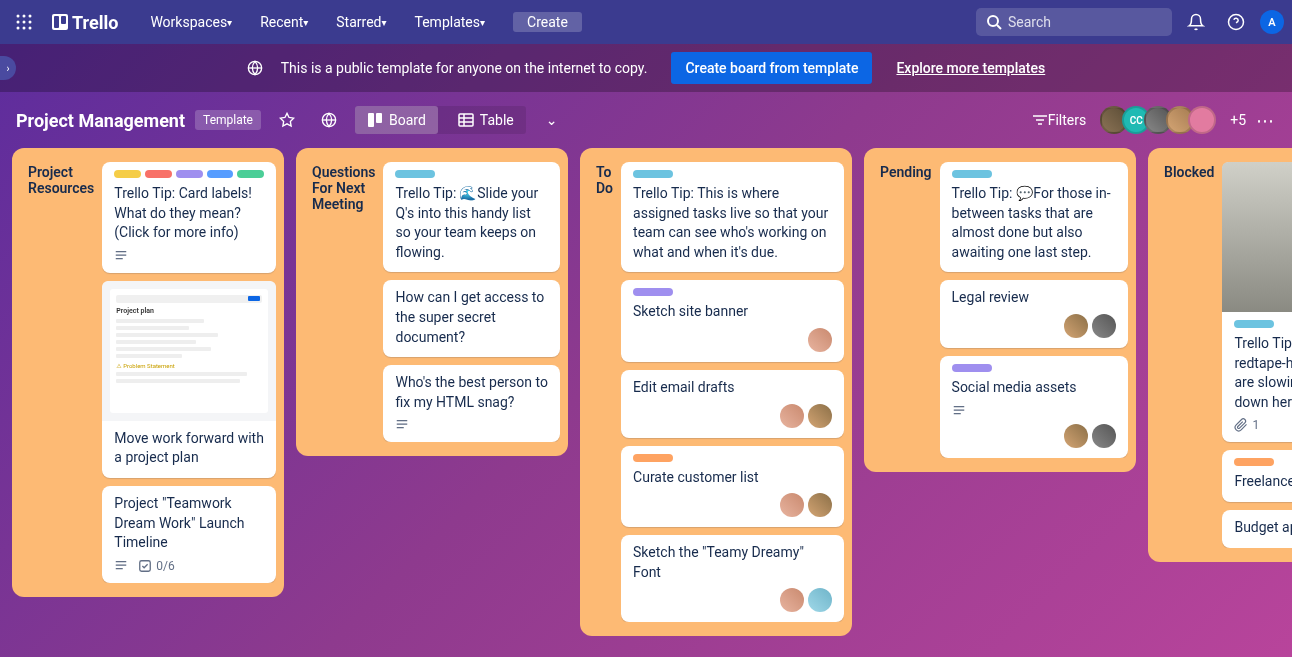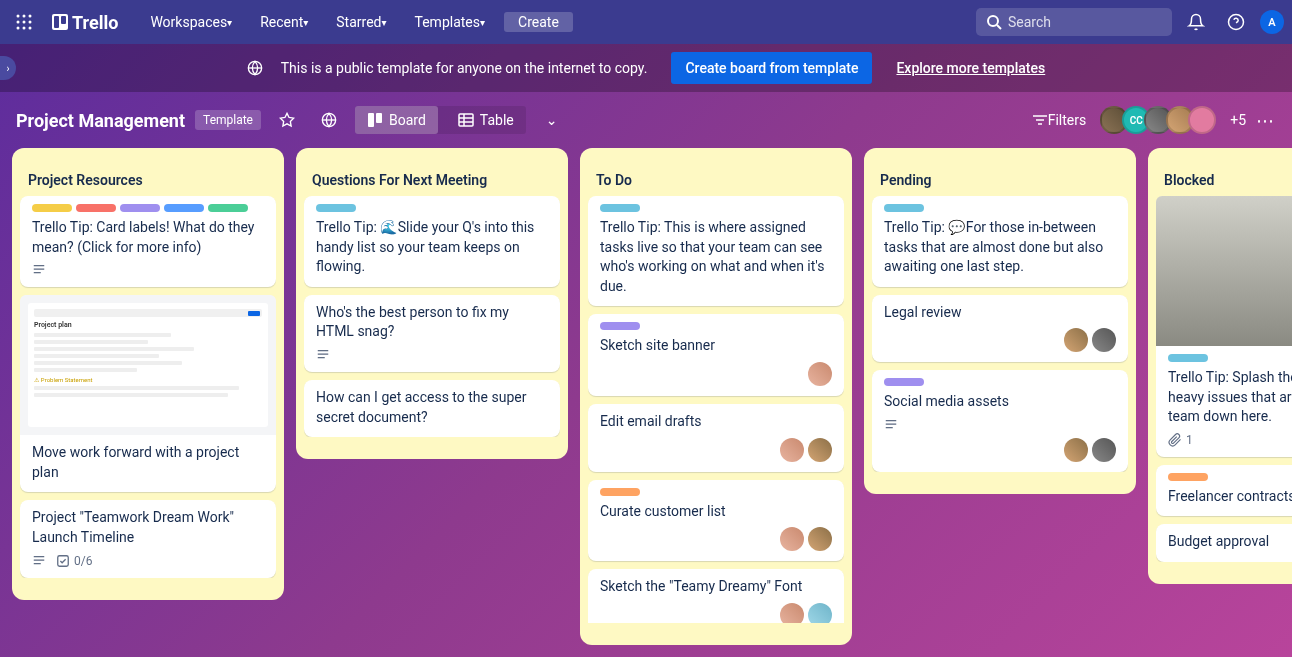--- a/index.html
+++ b/index.html
@@ -10,21 +10,21 @@
 .nav-left { display: flex; align-items: center; gap: 4px; }
 .apps-icon { width: 32px; height: 32px; display: flex; align-items: center; justify-content: center; cursor: pointer; }
 .logo { display: flex; align-items: center; gap: 4px; font-weight: 700; font-size: 18px; padding: 0 8px; }
 .logo-icon { width: 16px; height: 16px; background: #fff; border-radius: 2px; position: relative; }
 .logo-icon::before, .logo-icon::after { content: ''; position: absolute; background: #3b3b8f; border-radius: 1px; width: 5px; top: 2px; }
 .logo-icon::before { left: 2px; height: 12px; }
 .logo-icon::after { right: 2px; height: 8px; }
 .nav-menu { display: flex; align-items: center; gap: 4px; margin-left: 8px; }
 .nav-item { padding: 6px 12px; color: #fff; font-size: 14px; display: flex; align-items: center; cursor: pointer; border-radius: 3px; }
 .chevron { font-size: 10px; }
-.create-btn { background: rgba(255,255,255,0.2); border: none; color: #fff; padding: 2px 14px; border-radius: 3px; font-size: 14px; cursor: pointer; margin-left: 3px; }
+.create-btn { background: rgba(255,255,255,0.2); border: none; color: #fff; padding: 2px 14px; border-radius: 3px; font-size: 14px; cursor: pointer; margin-left: 12px; }
 .nav-right { margin-left: auto; display: flex; align-items: center; gap: 8px; }
 .search-box { background: rgba(255,255,255,0.15); border: none; border-radius: 5px; padding: 6px 10px 6px 32px; color: #fff; width: 196px; font-size: 14px; position: relative; }
 .search-wrap { position: relative; }
 .search-wrap .search-icon { position: absolute; left: 10px; top: 50%; transform: translateY(-50%); color: #fff; font-size: 14px; }
 .search-box::placeholder { color: rgba(255,255,255,0.8); }
 .nav-icon { width: 32px; height: 32px; display: flex; align-items: center; justify-content: center; color: #fff; cursor: pointer; border-radius: 3px; }
 .avatar-sm { width: 24px; height: 24px; border-radius: 50%; background: #0c66e4; color: #fff; display: flex; align-items: center; justify-content: center; font-size: 11px; font-weight: 600; }
 
 
 .banner { height: 48px; background: rgba(0,0,0,0.25); display: flex; align-items: center; justify-content: center; gap: 24px; color: #fff; font-size: 14px; position: relative; }
@@ -48,21 +48,21 @@
 .member.teal { background: #1fbab3; color: #fff; display: flex; align-items: center; justify-content: center; font-size: 10px; font-weight: 600; }
 .member.photo1 { background: linear-gradient(45deg, #8b7355, #5d4e37); }
 .member.photo2 { background: linear-gradient(45deg, #888, #555); }
 .member.photo3 { background: linear-gradient(45deg, #d4a574, #a67c52); }
 .member.photo4 { background: #e27ba0; }
 .more-members { font-size: 14px; margin-left: 4px; }
 .bh-menu { font-size: 18px; letter-spacing: 2px; cursor: pointer; }
 
 
 .board { display: flex; gap: 12px; padding: 0 12px 12px 12px; height: calc(100% - 148px); overflow-x: auto; align-items: flex-start; }
-.list { background: #fef9c3; border-radius: 12px; width: 272px; flex-shrink: 0; padding: 22px 8px; max-height: 100%; display: flex; flex-direction: column; }
+.list { background: #fdba74; border-radius: 12px; width: 272px; flex-shrink: 0; padding: 14px 8px; max-height: 100%; display: flex; flex-direction: row; }
 .list-title { font-size: 14px; font-weight: 600; color: #172b4d; padding: 2px 8px 8px 8px; }
 .cards { overflow-y: auto; display: flex; flex-direction: column; gap: 8px; }
 .card { background: #fff; border-radius: 8px; padding: 8px 12px 10px 12px; font-size: 14px; color: #172b4d; box-shadow: 0 1px 1px rgba(9,30,66,0.15); cursor: pointer; }
 .card-labels { display: flex; gap: 4px; margin-bottom: 6px; }
 .label { height: 8px; width: 40px; border-radius: 4px; }
 .label.yellow { background: #f5cd47; }
 .label.red { background: #f87168; }
 .label.purple { background: #9f8fef; }
 .label.blue { background: #579dff; }
 .label.green { background: #4bce97; }
@@ -301,34 +301,34 @@
     <div class="list">
       <div class="list-title">Questions For Next Meeting</div>
       <div class="cards">
         <div class="card">
           <div class="card-labels">
             <span class="label sky"></span>
           </div>
           <div class="card-title">Trello Tip: 🌊Slide your Q's into this handy list so your team keeps on flowing.</div>
         </div>
         <div class="card">
+          <div class="card-title">How can I get access to the super secret document?</div>
+        </div>
+        <div class="card">
           <div class="card-title">Who's the best person to fix my HTML snag?</div>
           <div class="card-badges">
             <span class="badge">
               <svg width="14" height="14" viewBox="0 0 16 16" fill="none" stroke="#626f86" stroke-width="1.5">
                 <line x1="2" y1="3" x2="14" y2="3"></line>
                 <line x1="2" y1="7" x2="14" y2="7"></line>
                 <line x1="2" y1="11" x2="10" y2="11"></line>
               </svg>
             </span>
           </div>
         </div>
-        <div class="card">
-          <div class="card-title">How can I get access to the super secret document?</div>
-        </div>
       </div>
     </div>
     <div class="list">
       <div class="list-title">To Do</div>
       <div class="cards">
         <div class="card">
           <div class="card-labels">
             <span class="label sky"></span>
           </div>
           <div class="card-title">Trello Tip: This is where assigned tasks live so that your team can see who's working on what and when it's due.</div>

